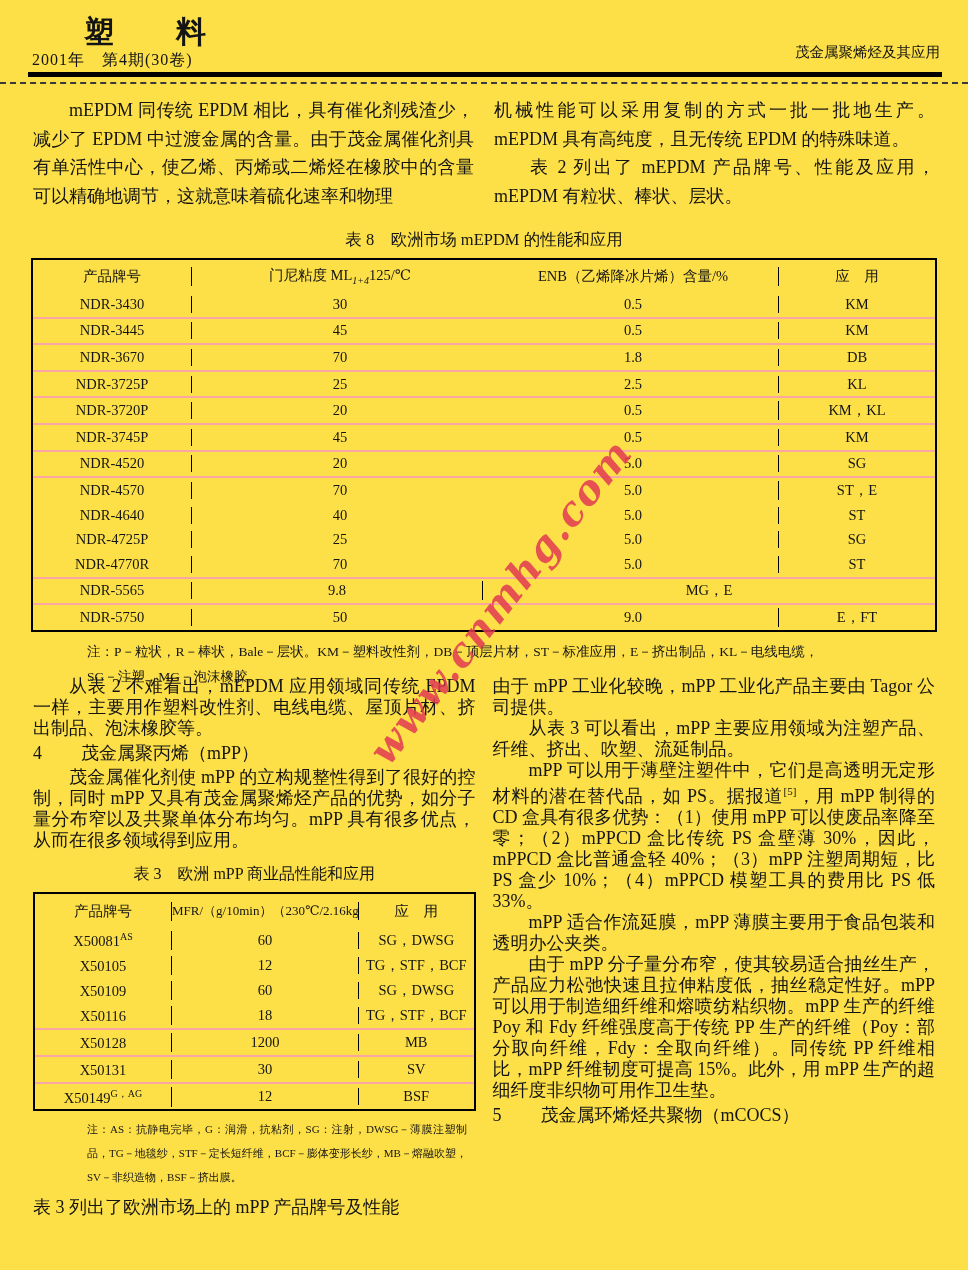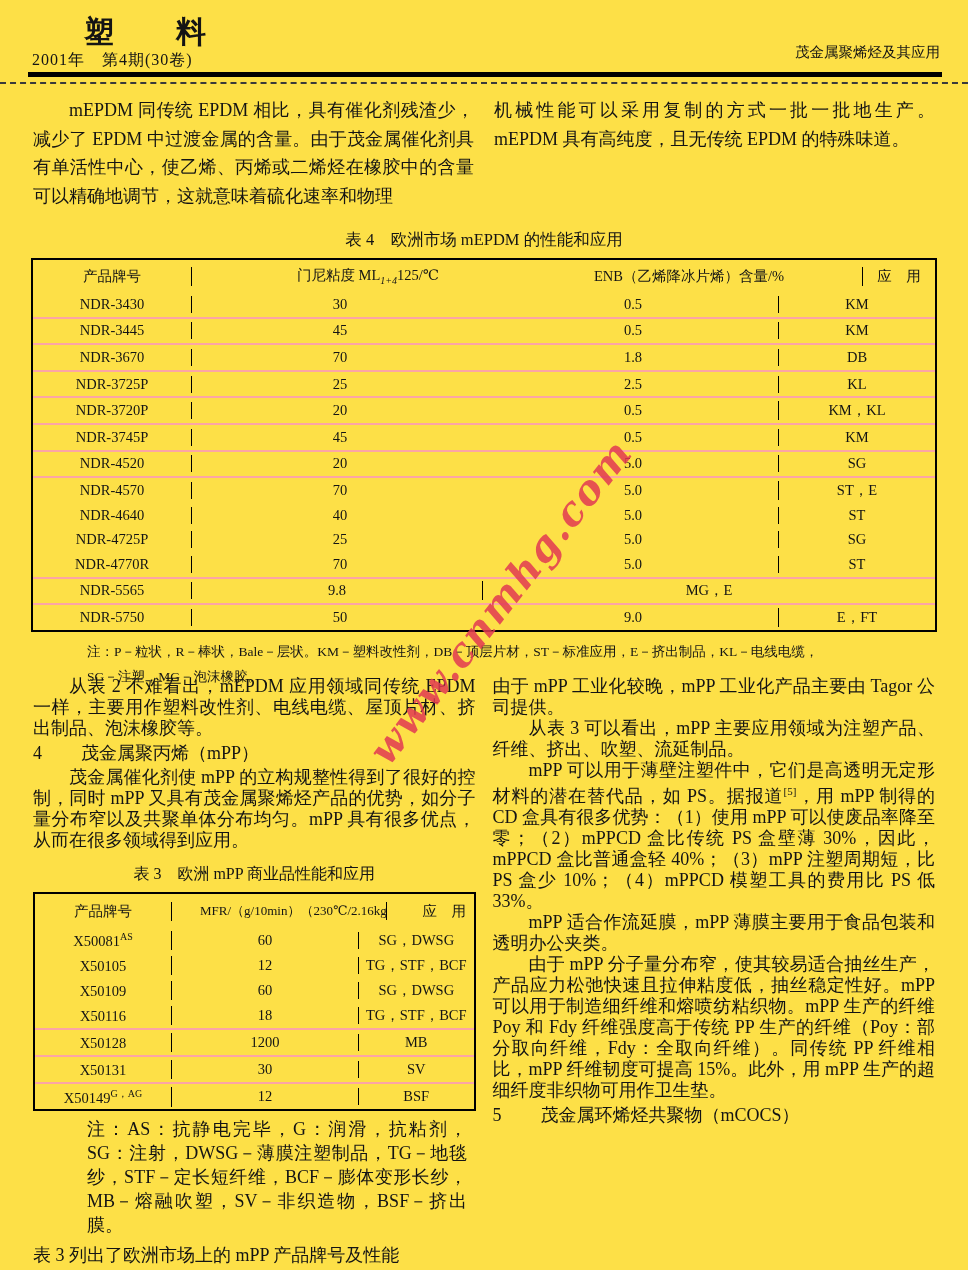--- a/index.html
+++ b/index.html
@@ -23,40 +23,40 @@
   .cols-bottom .para{line-height:21px;}
   .indent{text-indent:2em;}
   .heading{font-size:18px;line-height:28.4px;margin:0;}
   .heading .h-num{display:inline-block;width:48px;}
   sup.ref{font-size:11px;vertical-align:super;}
   
   .t2-block{position:absolute;top:229px;left:31px;width:906px;}
   .tbl-title{text-align:center;font-size:16.5px;margin:0 0 7px 0;}
   .tbl{border:2px solid #000;background:transparent;}
   .trow{display:flex;align-items:center;height:24.6px;}
-  .trow.thead{height:32px;font-size:15.5px;gap:28px;}
+  .trow.thead{height:32px;font-size:15.5px;}
   .trow.hline{border-bottom:2px solid #fca5a5;}
   .tcell{text-align:center;font-size:14.5px;overflow:hidden;white-space:nowrap;}
   
   .t2 .c1{width:158px;border-right:1.2px solid #000;}
   .t2 .c2{width:296px;}
   .t2 .c3{width:290px;}
   .t2 .c4{flex:1;border-left:1.2px solid #000;}
   .msub{font-size:10px;vertical-align:sub;font-style:italic;}
   .tbl-note{margin:7px 0 12px 56px;font-size:13.5px;line-height:25px;}
   
   .t3-title{text-align:center;font-size:16px;margin:13px 0 7px 0;}
   .t3 .c1{width:136px;border-right:1.2px solid #000;}
   .t3 .c2{width:186px;border-right:1.2px solid #000;}
   .t3 .c3{flex:1;}
   .t3 .trow{height:25px;}
   .t3 .trow.thead{height:34px;font-size:15px;}
   .t3 .thead .c2{font-size:13px;}
   .grade-sup{font-size:10px;vertical-align:super;}
-  .t3-note{margin:6px 0 0 54px;width:380px;font-size:18px;line-height:24px;text-align:justify;}
+  .t3-note{margin:6px 0 0 54px;width:380px;font-size:11px;line-height:24px;text-align:justify;}
   .tail-line{margin-top:8px;font-size:18px;white-space:nowrap;}
   
   .watermark{
     position:absolute;left:310px;top:592px;width:360px;height:52px;
     text-align:center;transform:rotate(-52deg);transform-origin:center;
     font-size:40px;font-weight:bold;font-style:italic;letter-spacing:2px;
     font-family:"DejaVu Serif","Liberation Serif",serif;
     pointer-events:none;z-index:5;opacity:0.85;
   }
 </style>
@@ -70,25 +70,26 @@
   <div class="running-title">茂金属聚烯烃及其应用</div>
   <div class="rule-thick"></div>
   <div class="rule-dash"></div>
 
   <div class="cols cols-top">
     <div class="col">
       <p class="para indent">mEPDM 同传统 EPDM 相比，具有催化剂残渣少，减少了 EPDM 中过渡金属的含量。由于茂金属催化剂具有单活性中心，使乙烯、丙烯或二烯烃在橡胶中的含量可以精确地调节，这就意味着硫化速率和物理</p>
     </div>
     <div class="col">
       <p class="para">机械性能可以采用复制的方式一批一批地生产。mEPDM 具有高纯度，且无传统 EPDM 的特殊味道。</p>
+      <p class="para indent">表 2 列出了 mEPDM 产品牌号、性能及应用，mEPDM 有粒状、棒状、层状。</p>
     </div>
   </div>
 
   <div class="t2-block">
-    <div class="tbl-title">表 4　欧洲市场 mEPDM 的性能和应用</div>
+    <div class="tbl-title">表 8　欧洲市场 mEPDM 的性能和应用</div>
     <div class="tbl t2">
       <div class="trow thead">
         <div class="tcell c1">产品牌号</div>
         <div class="tcell c2"><span>门尼粘度 ML</span><span class="msub">1+4</span><span>125/℃</span></div>
         <div class="tcell c3">ENB（乙烯降冰片烯）含量/%</div>
         <div class="tcell c4">应　用</div>
       </div>
       <div class="trow hline">
           <div class="tcell c1">NDR-3430</div>
           <div class="tcell c2">30</div>

